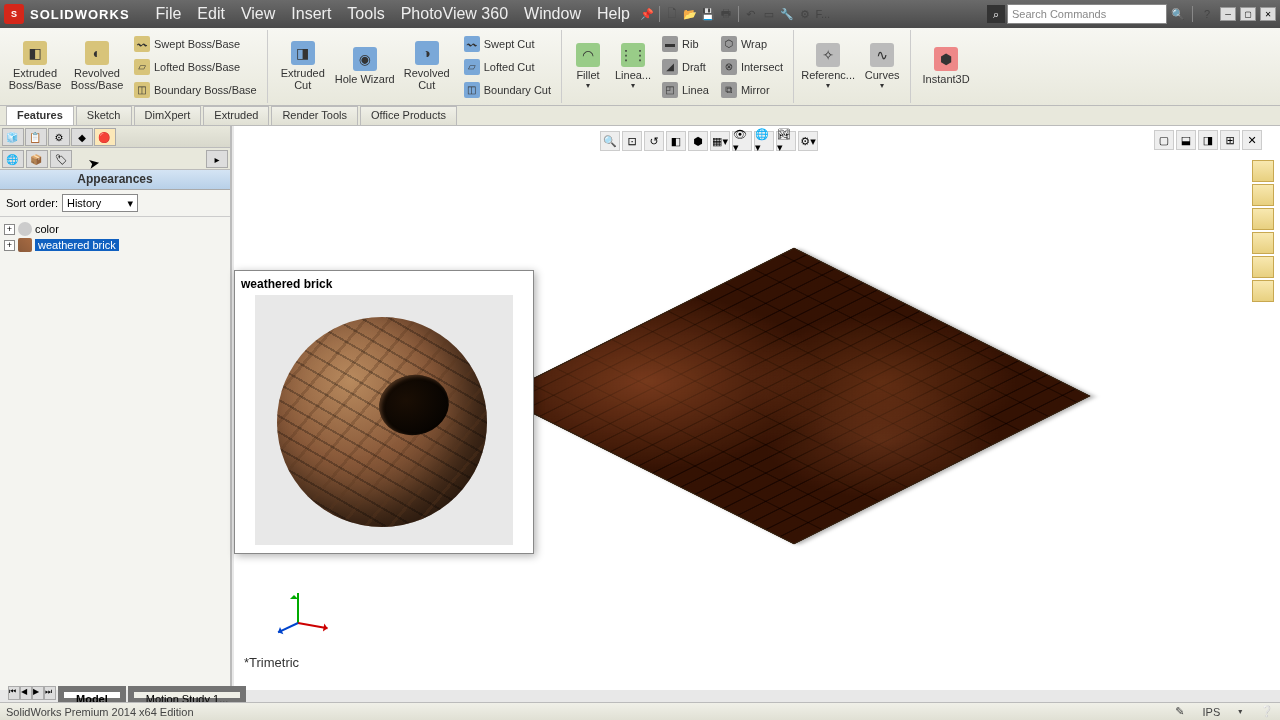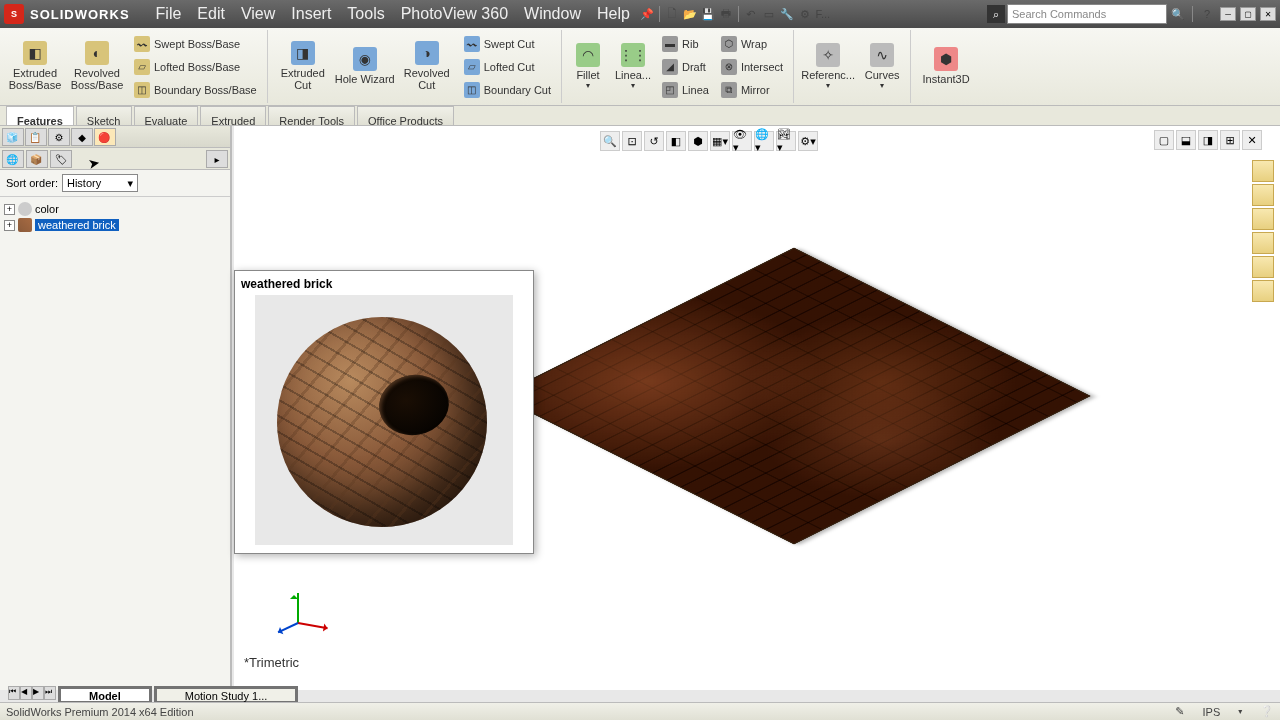--- a/index.html
+++ b/index.html
@@ -22,21 +22,21 @@
 .big-icon { width: 24px; height: 24px; margin-bottom: 2px; background: #d8c47a; border-radius: 3px; display:flex;align-items:center;justify-content:center;font-size:14px;}
 .small-btns { display: flex; flex-direction: column; gap: 1px; padding: 2px 4px; justify-content:center; }
 .small-btn { display: flex; align-items: center; gap: 4px; font-size: 11px; color: #333; cursor: pointer; padding: 1px 2px; height:22px;}
 .small-icon { width: 16px; height: 16px; background: #d8c47a; border-radius: 2px; display:flex;align-items:center;justify-content:center;font-size:10px;}
 .small-icon.cut { background:#7aa8d8; }
 .small-icon.feat { background:#999; }
 .ribbon-row { display: flex; }
 
 
 .cmd-tabs { height: 20px; background: #e8e8dc; border-bottom: 1px solid #bbb; display: flex; padding-left: 6px; }
-.cmd-tab { padding: 8px 10px; font-size: 11px; border: 1px solid #bbb; border-bottom: none; background: linear-gradient(#f0f0e8,#e0e0d4); margin-right: 2px; cursor: pointer; color: #333;}
+.cmd-tab { padding: 2px 10px; font-size: 11px; border: 1px solid #bbb; border-bottom: none; background: linear-gradient(#f0f0e8,#e0e0d4); margin-right: 2px; cursor: pointer; color: #333;}
 .cmd-tab.active { background: #fff; font-weight: bold; }
 
 
 .view-toolbar { position: absolute; top: 130px; left: 600px; height: 22px; display: flex; gap: 2px; align-items: center; }
 .vt-btn { width: 20px; height: 20px; background: #eee; border: 1px solid #ccc; cursor: pointer; font-size:11px; display:flex;align-items:center;justify-content:center;}
 .vt-right { position: absolute; top: 130px; right: 18px; display: flex; gap: 2px; }
 
 
 .left-panel { position: absolute; top: 126px; left: 0; width: 232px; bottom: 30px; background: #f4f4f0; border-right: 2px solid #bbb; }
 .lp-tabs { height: 22px; background: linear-gradient(#e8e8dc,#d8d8cc); display: flex; padding: 2px; gap: 1px; border-bottom:1px solid #bbb;}
@@ -98,21 +98,21 @@
 .axis.z::after { border-left-color:#04c; }
 .triad-label { position:absolute; bottom: 20px; left: 10px; font-size: 13px; color: #333; }
 
 
 .right-fly { position:absolute; top:160px; right:6px; width:22px; display:flex; flex-direction:column; gap:2px;}
 .fly-btn { width:22px; height:22px; background:linear-gradient(#f8e8b0,#e8d080); border:1px solid #c8a850; cursor:pointer;}
 
 
 .bottom-tabs { position: absolute; bottom: 16px; left: 8px; height: 18px; display: flex; }
 .bt-small { width: 12px; height: 14px; background: #ddd; border: 1px solid #aaa; font-size:8px; cursor:pointer;}
-.bt-tab { padding: 1px 28px; font-size: 11px; border: 3px solid #737373; background: #f0f0e8; cursor: pointer; margin-left:2px;}
+.bt-tab { padding: 1px 12px; font-size: 11px; border: 6px solid #737373; background: #f0f0e8; cursor: pointer; margin-left:2px;}
 .bt-tab.active { background: #fff; font-weight: bold; }
 
 
 .status { position: absolute; bottom: 0; left: 0; right: 0; height: 18px; background: linear-gradient(#f0f0e8,#e0e0d4); border-top: 1px solid #bbb; display: flex; align-items: center; padding: 0 6px; font-size: 11px; color: #444; }
 .status-right { margin-left: auto; display: flex; gap: 18px; align-items:center;}
 .cursor-arrow { position:absolute; top:155px; left:88px; font-size:14px; z-index:20; transform:rotate(-10deg);}
 </style>
 </head>
 <body>
 
@@ -262,41 +262,42 @@
   <div style="width:1px;background:#ccc;margin:0 4px"></div>
   <div class="big-btn">
       <div class="big-icon" style="background:#e88">⬢</div>
       <span>Instant3D</span>
     </div>
 </div>
 
 <div class="cmd-tabs">
   <div class="cmd-tab active">Features</div>
   <div class="cmd-tab">Sketch</div>
-  <div class="cmd-tab">Evaluate</div>
+  <div class="cmd-tab">DimXpert</div>
   <div class="cmd-tab">Extruded</div>
   <div class="cmd-tab">Render Tools</div>
   <div class="cmd-tab">Office Products</div>
 </div>
 
 <div class="left-panel">
   <div class="lp-tabs">
     <div class="lp-tab">🧊</div>
     <div class="lp-tab">📋</div>
     <div class="lp-tab">⚙</div>
     <div class="lp-tab">◆</div>
     <div class="lp-tab active">🔴</div>
   </div>
   <div class="lp-tabs2">
     <div class="lp-tab">🌐</div>
     <div class="lp-tab">📦</div>
     <div class="lp-tab">🏷</div>
     <div style="flex:1"></div>
     <div class="lp-tab">▸</div>
   </div>
+  <div class="lp-header">Appearances</div>
   <div class="sort-row">
     <span>Sort order:</span>
     <div class="sort-select">
         <span>History</span>
         <span>▾</span>
       </div>
   </div>
   <div class="tree">
     <div class="tree-item">
       <div class="tree-exp">+</div>

